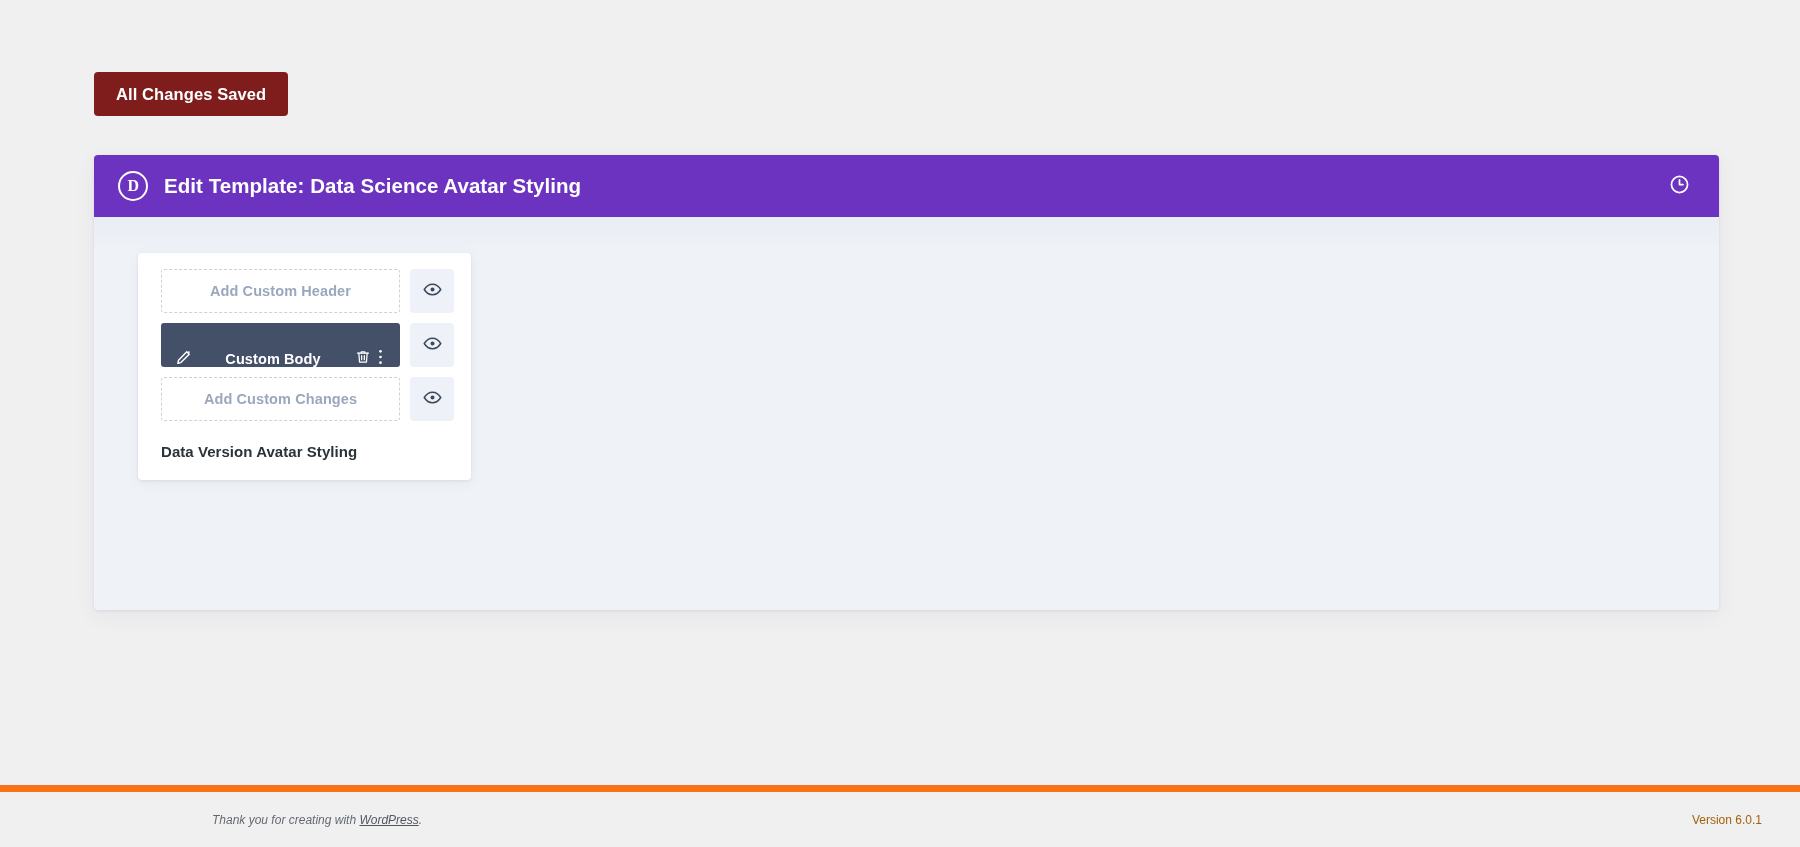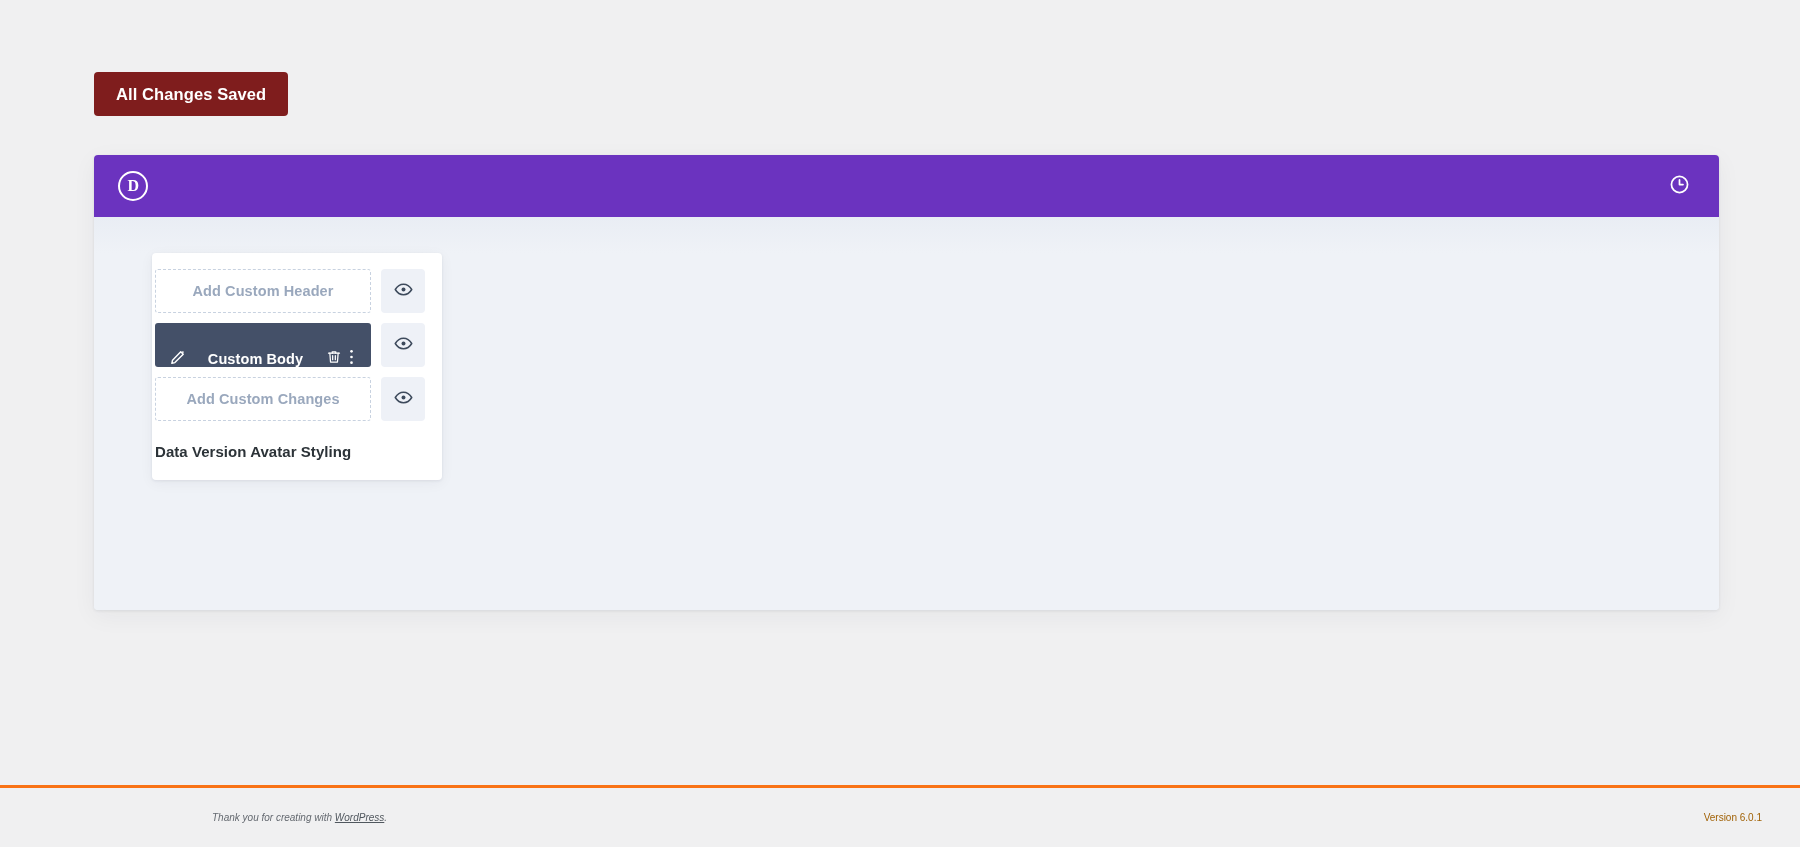--- a/index.html
+++ b/index.html
@@ -99,26 +99,26 @@
   }
 
   .panel-body {
     padding: 36px 0 0 0;
     height: calc(100% - 62px);
     background: linear-gradient(180deg, #e9edf4 0%, #eff2f7 36px, #eff2f7 100%);
   }
 
   
   .tpl-card {
-    margin-left: 58px;
-    width: 290px;
+    margin-left: 44px;
+    width: 333px;
     background: #ffffff;
     border-radius: 4px;
     box-shadow: 0 1px 3px rgba(30,40,60,.08), 0 3px 14px rgba(30,40,60,.05);
-    padding: 16px 17px 20px 3px;
+    padding: 16px 17px 20px 23px;
   }
 
   .tpl-row {
     display: flex;
     align-items: center;
     gap: 10px;
     margin-bottom: 10px;
   }
   .tpl-row:last-of-type { margin-bottom: 0; }
 
@@ -192,23 +192,23 @@
   .footer {
     position: absolute;
     left: 0;
     right: 0;
     bottom: 0;
     height: 62px;
     display: flex;
     align-items: center;
     justify-content: space-between;
     padding: 0 38px 0 212px;
-    border-top: 3px solid #f97316;
+    border-top: 7px solid #f97316;
     background: #f0f0f1;
-    font-size: 10px;
+    font-size: 12px;
     color: #646970;
   }
   .footer-left { font-style: italic; }
   .footer-left a {
     color: #50575e;
     font-style: italic;
     text-decoration: underline;
   }
   .footer-right { color: #a16207; }
 </style>
@@ -216,20 +216,21 @@
 <body>
 
 <div class="topbar">
   <button class="btn-green">All Changes Saved</button>
 </div>
 
 <div class="panel">
 
   <div class="panel-header">
     <div class="divi-logo">D</div>
+    <div class="panel-title">Edit Template: Data Science Avatar Styling</div>
     <button class="history-btn">
       <span>
         <svg width="21" height="21" viewBox="0 0 24 24" fill="none" stroke="#ffffff" stroke-width="2" stroke-linecap="round" stroke-linejoin="round">
           <circle cx="12" cy="12" r="9.2"></circle>
           <polyline points="12,6.8 12,12 16,12"></polyline>
         </svg>
       </span>
     </button>
   </div>
 

